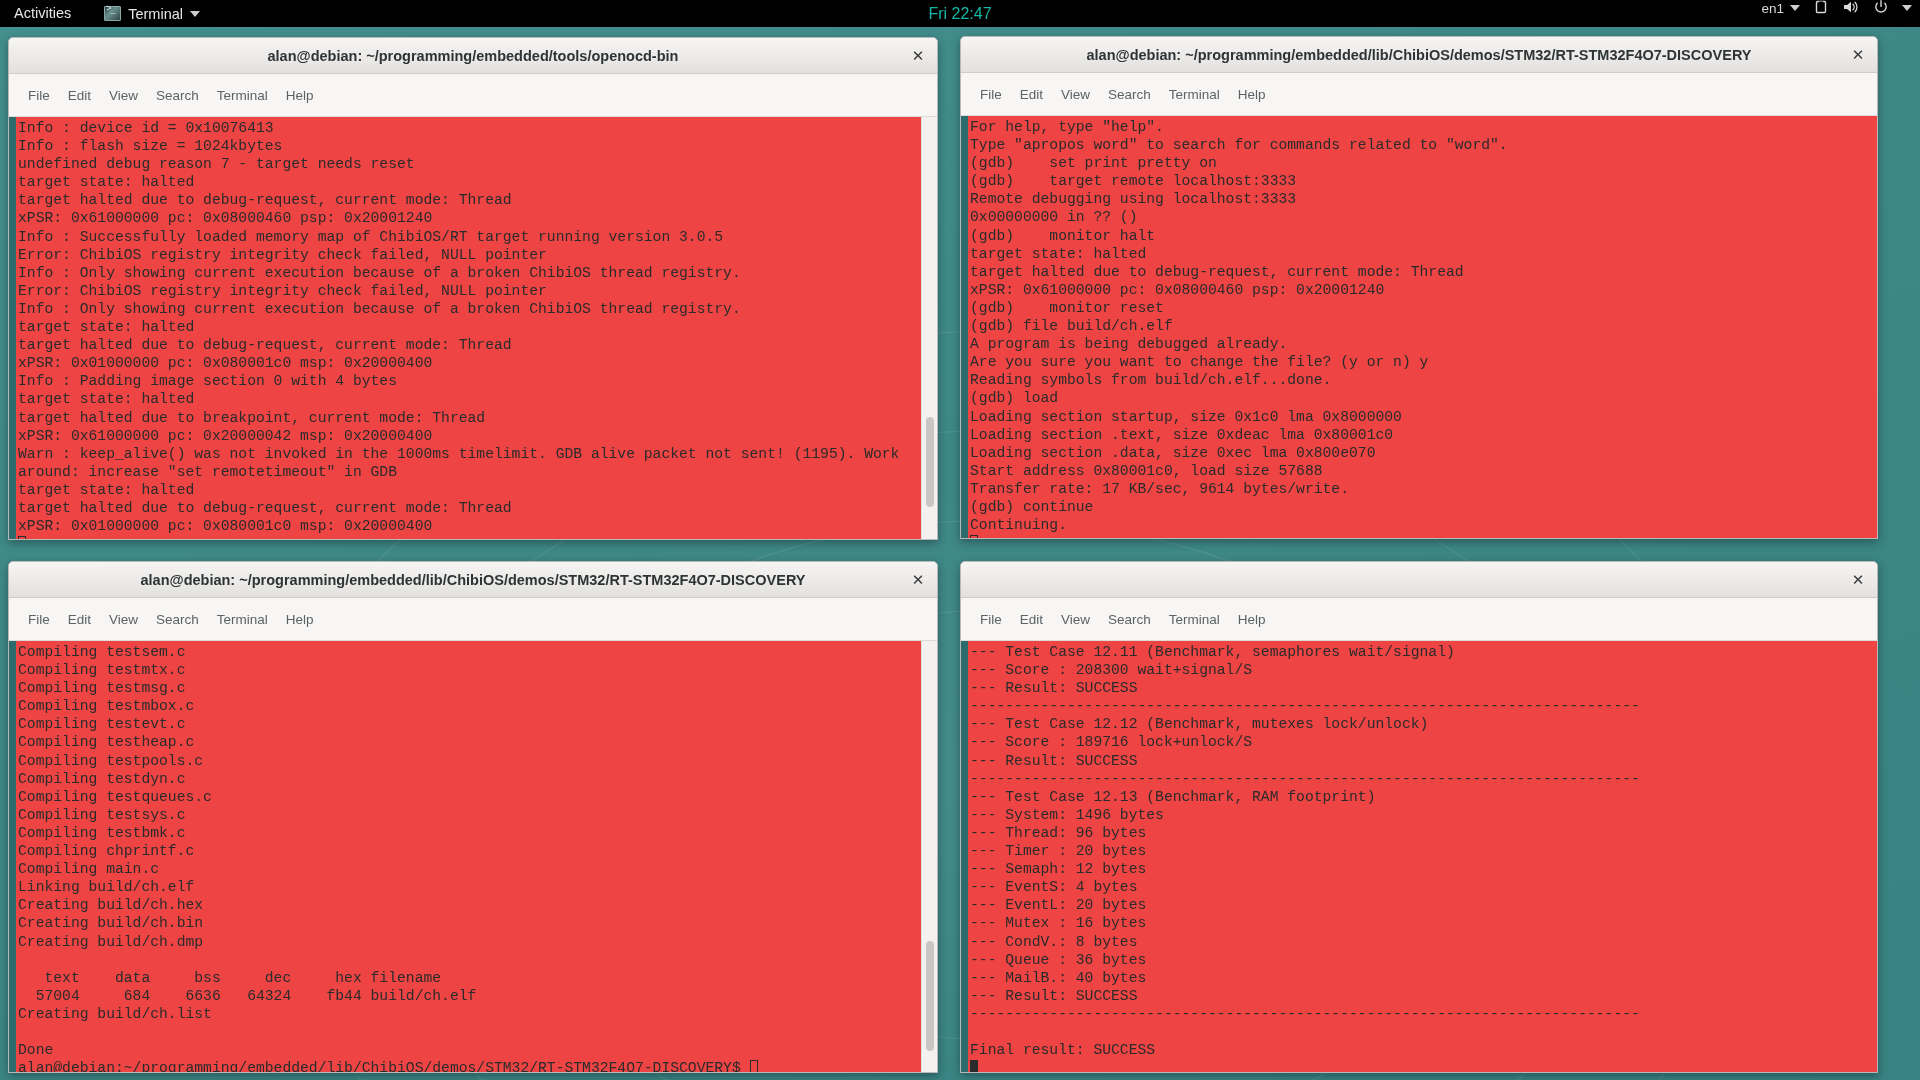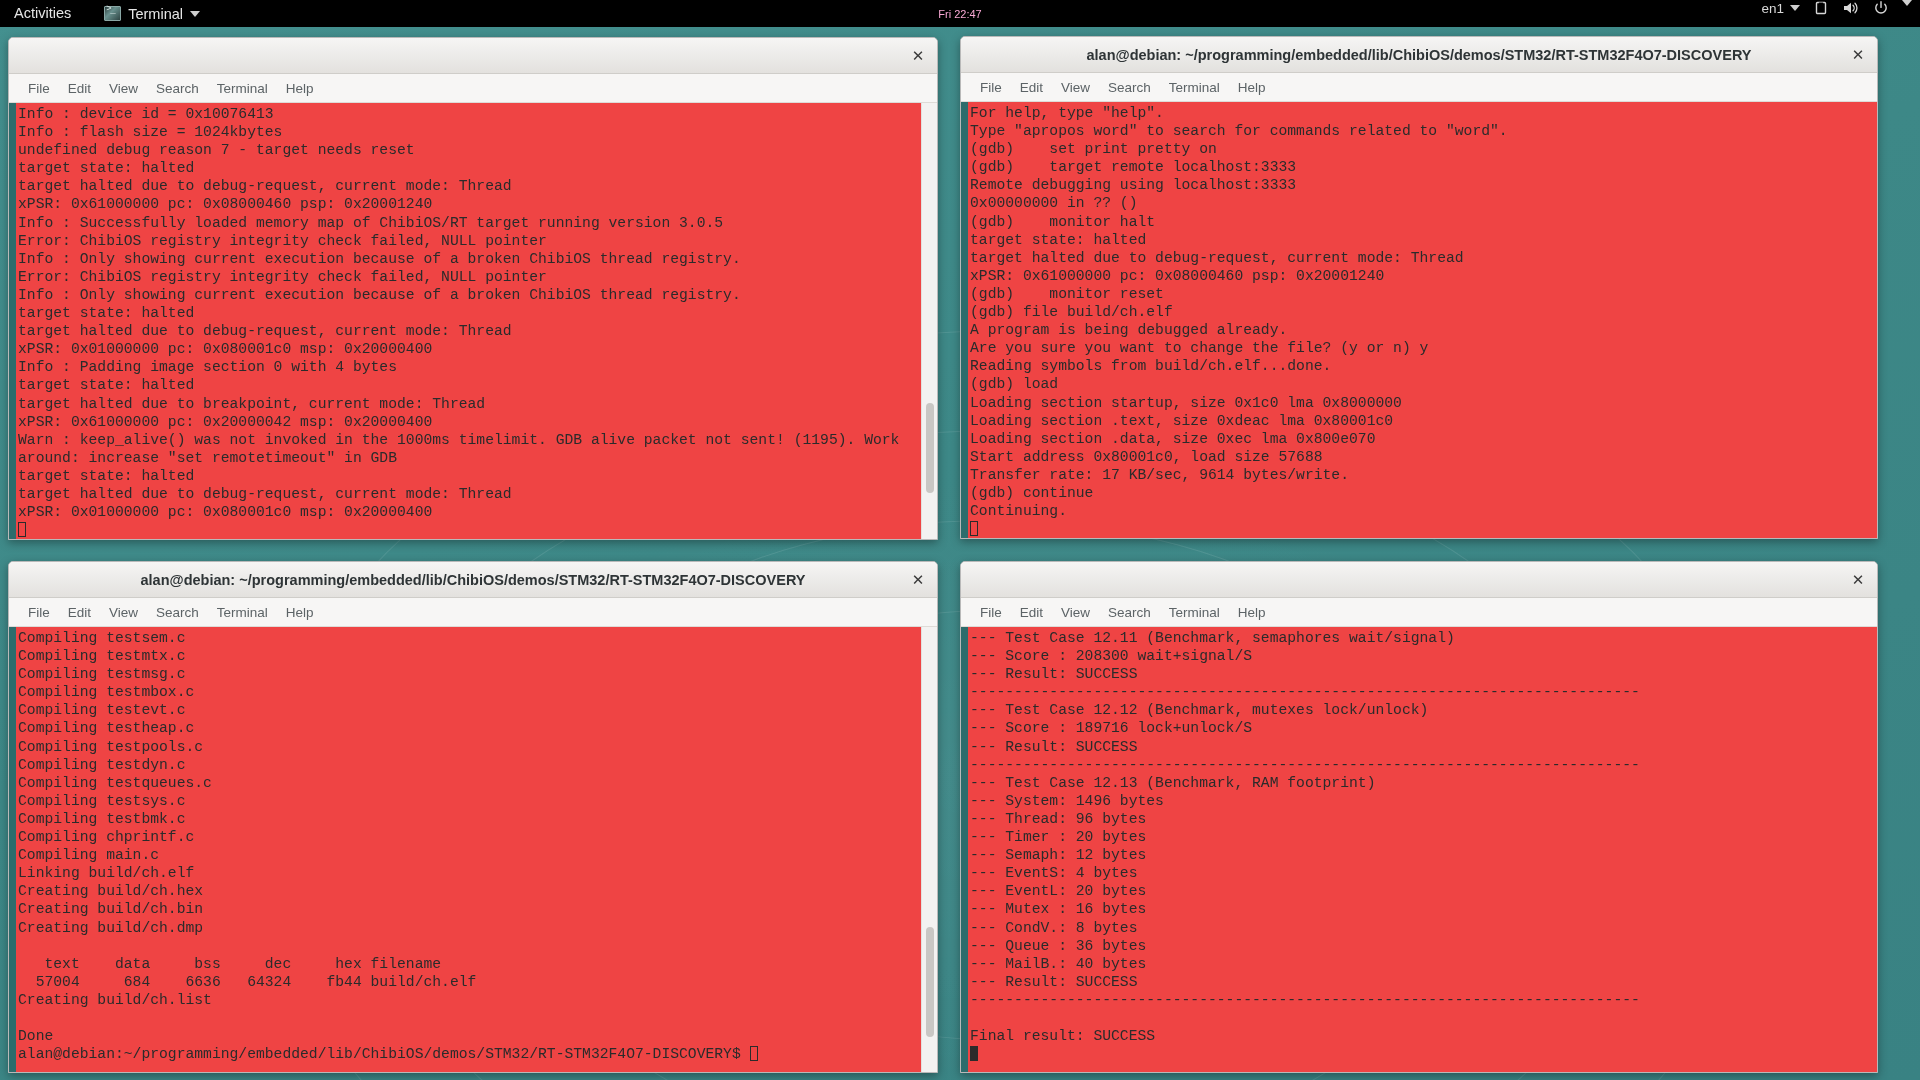--- a/index.html
+++ b/index.html
@@ -68,25 +68,25 @@
   .caret-down {
     width: 0; height: 0;
     border-left: 5px solid transparent;
     border-right: 5px solid transparent;
     border-top: 6px solid #cfcfcf;
     display: inline-block;
   }
   #top-panel .clock {
     position: absolute; left: 0; right: 0; margin: 5px auto;
     width: 200px; text-align: center;
-    color: #f9a8d4; font-size: 11px; cursor: pointer;
+    color: #14b8a6; font-size: 16px; cursor: pointer;
   }
   #top-panel .tray {
     position: absolute; right: 8px; top: 0; height: 16px;
-    display: flex; gap: 13px;
+    display: flex; align-items: center; gap: 13px;
   }
   #top-panel .tray .kbd {
     display: flex; align-items: center; gap: 6px;
     color: #d9d9d9; font-size: 13.5px; cursor: pointer;
   }
   .ico { display: inline-block; cursor: pointer; }
 
   
   .window {
     position: absolute;
@@ -114,21 +114,21 @@
     padding: 0 34px;
   }
   .titlebar .close {
     position: absolute; right: 9px; top: 50%; transform: translateY(-50%);
     width: 20px; height: 20px;
     display: flex; align-items: center; justify-content: center;
     font-size: 15px; color: #3a3a3a; cursor: pointer;
     font-family: "Liberation Sans", sans-serif;
   }
   .menubar {
-    height: 29px;
+    height: 43px;
     background: #f7f6f5;
     border-bottom: 1px solid #dedbd7;
     display: flex; align-items: center;
     padding-left: 10px;
     flex: 0 0 auto;
   }
   .menubar .mi {
     font-size: 13.5px; color: #5c6366;
     padding: 0 9px; line-height: 27px; cursor: pointer;
     white-space: nowrap;
@@ -226,20 +226,21 @@
           <path d="M4.2 4.2a5.2 5.2 0 1 0 7.6 0" fill="none" stroke="#d8d8d8" stroke-width="1.4" stroke-linecap="round"></path>
           <line x1="8" y1="1.8" x2="8" y2="7.4" stroke="#d8d8d8" stroke-width="1.4" stroke-linecap="round"></line>
         </svg>
     </span>
     <span class="caret-down"></span>
   </div>
 </div>
 
 <div class="window" id="win-openocd">
   <div class="titlebar">
+    <div class="title">alan@debian: ~/programming/embedded/tools/openocd-bin</div>
     <div class="close">✕</div>
   </div>
   <div class="menubar">
     <span class="mi">File</span>
     <span class="mi">Edit</span>
     <span class="mi">View</span>
     <span class="mi">Search</span>
     <span class="mi">Terminal</span>
     <span class="mi">Help</span>
   </div>

